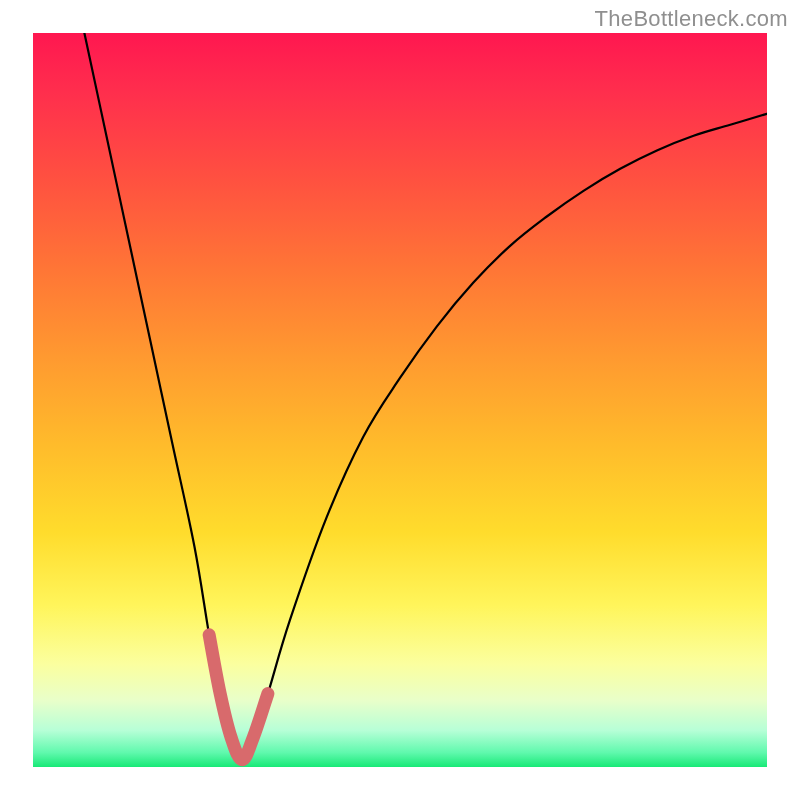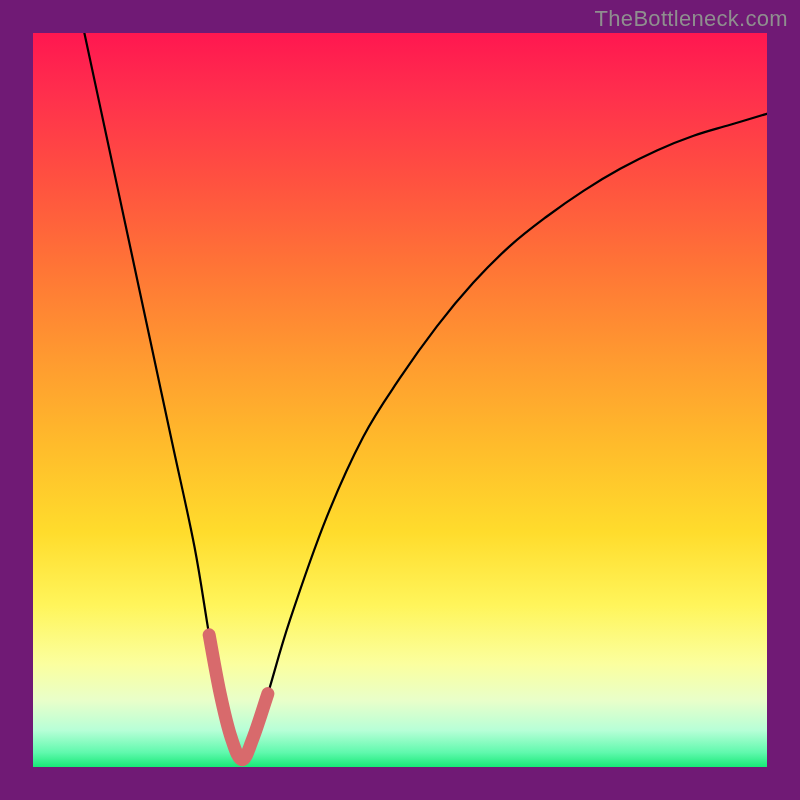--- a/index.html
+++ b/index.html
@@ -9,21 +9,21 @@
     height: 800px;
     background: #000000;
     overflow: hidden;
   }
   .frame {
     position: absolute;
     top: 0;
     left: 0;
     width: 800px;
     height: 800px;
-    background: #701a75;
+    background: #ffffff;
   }
   .plot-area {
     position: absolute;
     top: 33px;
     left: 33px;
     width: 734px;
     height: 734px;
     
     background: linear-gradient(to bottom,
       #ff1750 0%,

